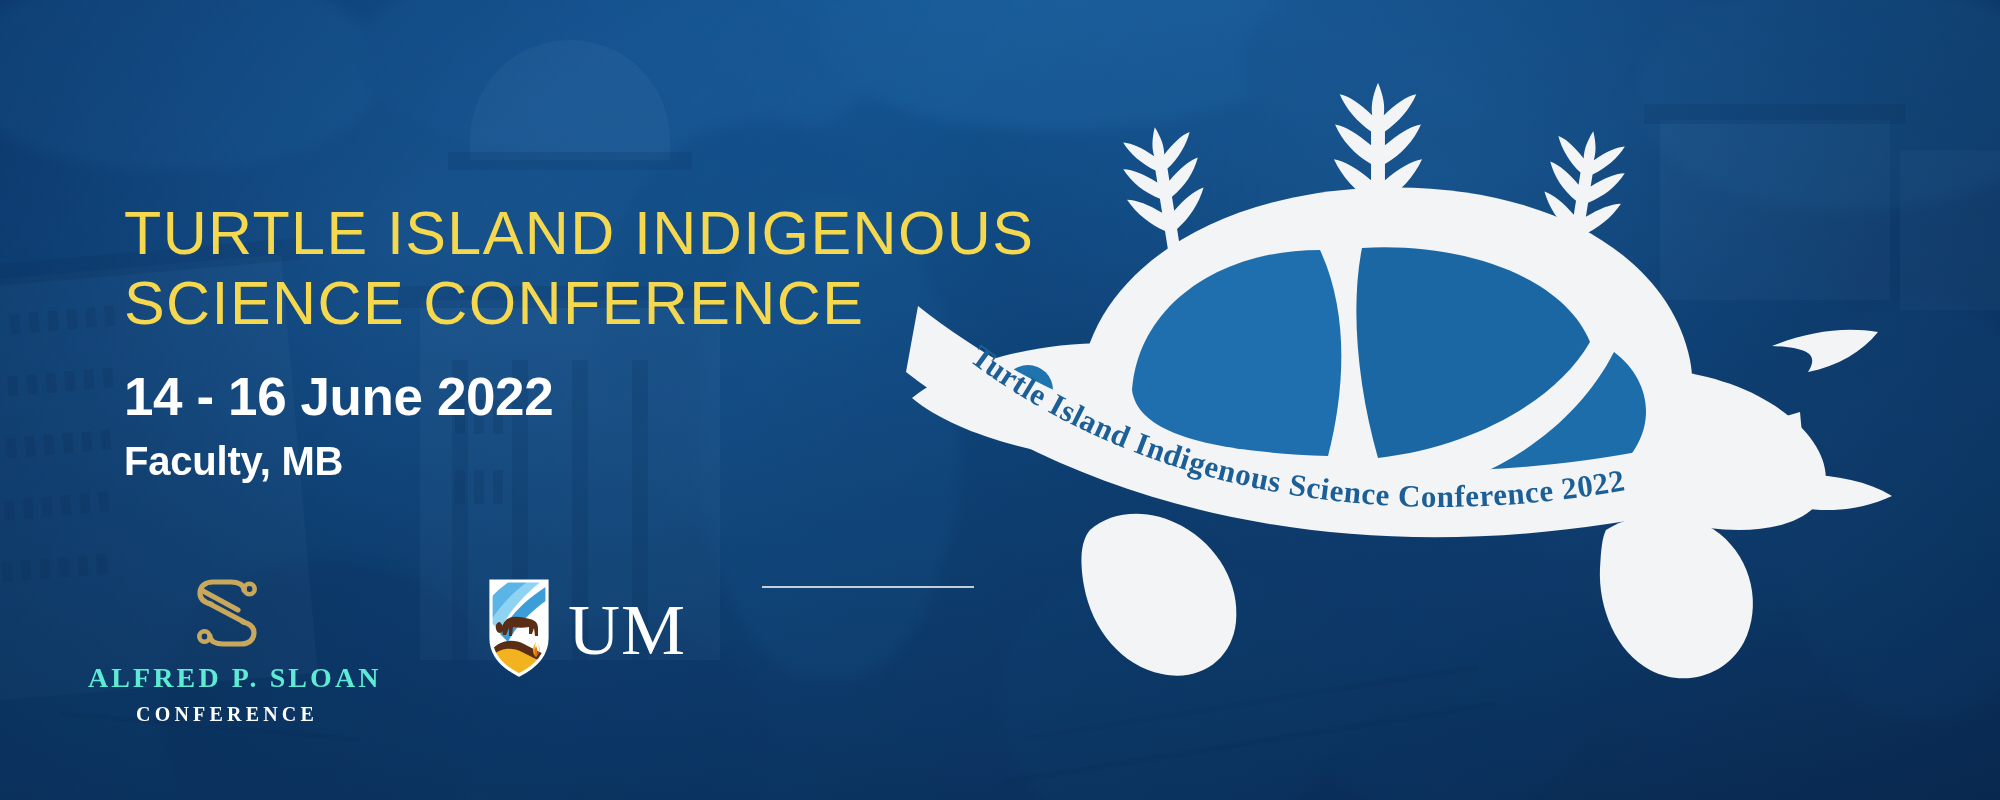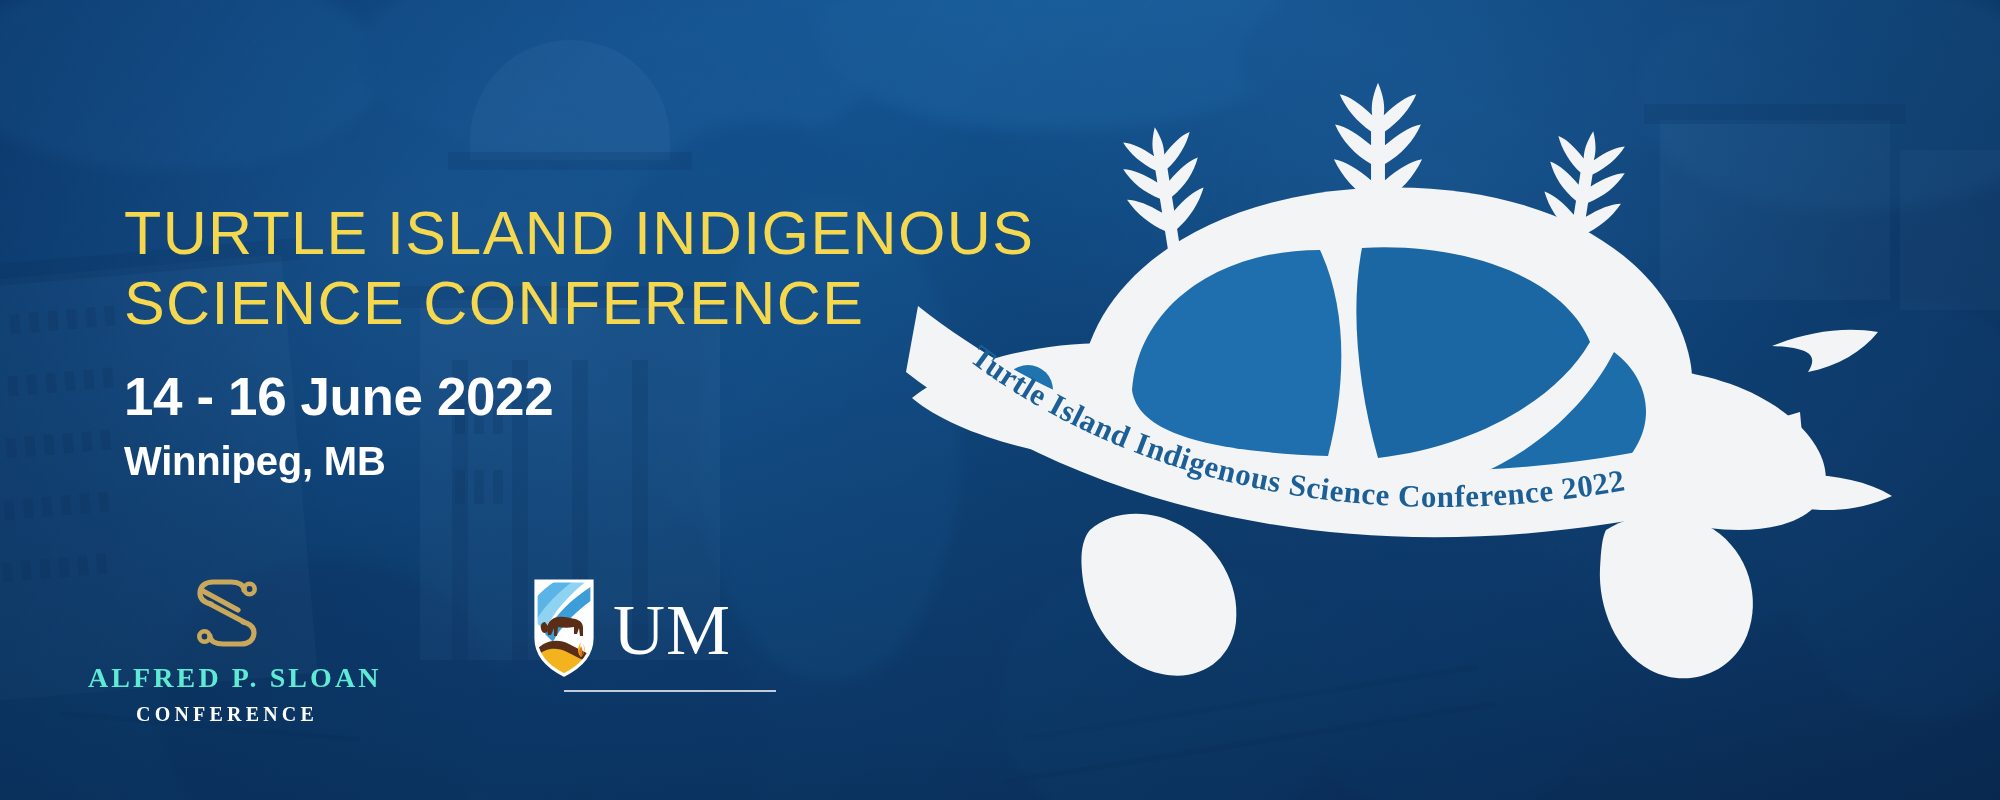--- a/index.html
+++ b/index.html
@@ -98,21 +98,21 @@
     color:#5eead4; font-family:"Liberation Serif", serif;
     font-size:28px; letter-spacing:3.1px; font-weight:bold; white-space:nowrap;
   }
   .sloan-sub {
     margin-top:9px;
     color:#ffffff; font-family:"Liberation Serif", serif;
     font-size:20px; letter-spacing:4.2px; font-weight:bold;
   }
 
   
-  .um { display:flex; flex-direction:column; align-items:center; }
+  .um { display:flex; flex-direction:row; align-items:center; }
   .um-top { display:flex; align-items:center; gap:18px; }
   .um-letters {
     color:#ffffff; font-family:"Liberation Serif", serif;
     font-size:72px; line-height:72px; letter-spacing:1px;
   }
   .um-rule { width:212px; height:2px; background:rgba(255,255,255,.75); margin:8px 0 0 76px; align-self:flex-start; }
   .um-faculty {
     margin-top:13px; margin-left:72px; align-self:flex-start;
     color:#ffffff; font-size:40px; line-height:44px; letter-spacing:.2px;
   }
@@ -225,21 +225,21 @@
   </div>
 
   <div class="bg-layer bg-duotone"></div>
   <div class="bg-layer bg-grain"></div>
   <div class="bg-layer bg-vignette"></div>
 
   <div class="text-block">
     <div class="conf-title">TURTLE ISLAND INDIGENOUS
 SCIENCE CONFERENCE</div>
     <div class="conf-dates">14 - 16 June 2022</div>
-    <div class="conf-city">Winnipeg, MB</div>
+    <div class="conf-city">Faculty, MB</div>
   </div>
 
   <div class="logos">
 
     <div class="sloan">
       <div class="sloan-mark">
         <svg width="66" height="70" viewBox="0 0 66 70" aria-hidden="true">
           <g fill="none" stroke="#c9a85c" stroke-width="5.2" stroke-linecap="round" stroke-linejoin="round">
             <path d="M50 12 C50 6.5, 44 4, 37 4 L19 4 C11 4, 6 8.5, 6 15 C6 21, 10.5 24.5, 17 26"></path>
             <path d="M16 58 C16 63.5, 22 66, 29 66 L47 66 C55 66, 60 61.5, 60 55 C60 49, 55.5 45.5, 49 44"></path>

